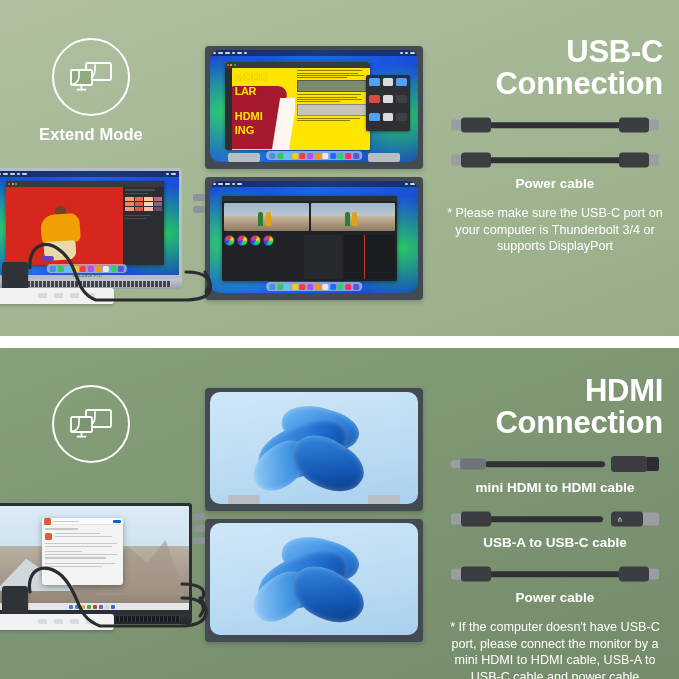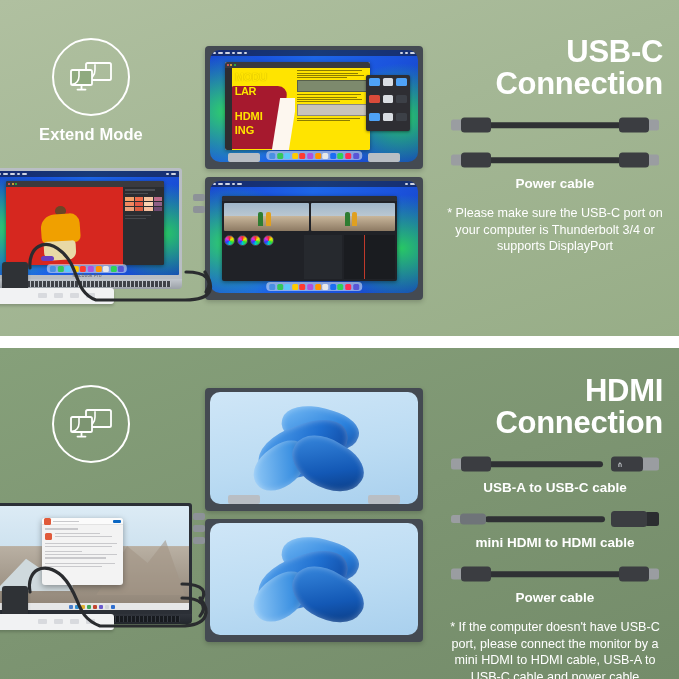--- a/index.html
+++ b/index.html
@@ -691,44 +691,44 @@
 
     <div class="right-col" id="right-hdmi" style="top:27px">
       <div class="big-title">
         <div>HDMI</div>
         <div>Connection</div>
       </div>
 
       <div class="cable-group">
         <div class="cable-item">
           <div class="cable-art">
+            <span class="cord" style="left:34px; width:120px;"></span>
+            <span class="tip" style="left:0px; width:11px; height:8px;"></span>
+            <span class="conn" style="left:9px; width:26px; height:11px; background:#6f7479;"></span>
+            <span class="tip tip-dark" style="right:0px; width:14px; height:14px;"></span>
+            <span class="conn" style="right:12px; width:36px; height:16px;"></span>
+          </div>
+          <div class="cable-caption">mini HDMI to HDMI cable</div>
+        </div>
+
+        <div class="cable-item">
+          <div class="cable-art">
             <span class="cord" style="left:32px; width:120px;"></span>
             <span class="tip" style="left:0px; width:12px; height:11px;"></span>
             <span class="conn" style="left:10px; width:30px; height:15px;"></span>
             <span class="tip" style="right:0px; width:18px; height:13px;"></span>
             <span class="conn" style="right:16px; width:32px; height:15px;">
               <span class="usbtrident">⋔</span>
             </span>
           </div>
           <div class="cable-caption">USB-A to USB-C cable</div>
         </div>
 
         <div class="cable-item">
           <div class="cable-art">
-            <span class="cord" style="left:34px; width:120px;"></span>
-            <span class="tip" style="left:0px; width:11px; height:8px;"></span>
-            <span class="conn" style="left:9px; width:26px; height:11px; background:#6f7479;"></span>
-            <span class="tip tip-dark" style="right:0px; width:14px; height:14px;"></span>
-            <span class="conn" style="right:12px; width:36px; height:16px;"></span>
-          </div>
-          <div class="cable-caption">mini HDMI to HDMI cable</div>
-        </div>
-
-        <div class="cable-item">
-          <div class="cable-art">
             <span class="cord" style="left:28px; width:152px;"></span>
             <span class="tip" style="left:0px; width:12px; height:11px;"></span>
             <span class="conn" style="left:10px; width:30px; height:15px;"></span>
             <span class="tip" style="right:0px; width:12px; height:11px;"></span>
             <span class="conn" style="right:10px; width:30px; height:15px;"></span>
           </div>
           <div class="cable-caption">Power cable</div>
         </div>
       </div>
 

